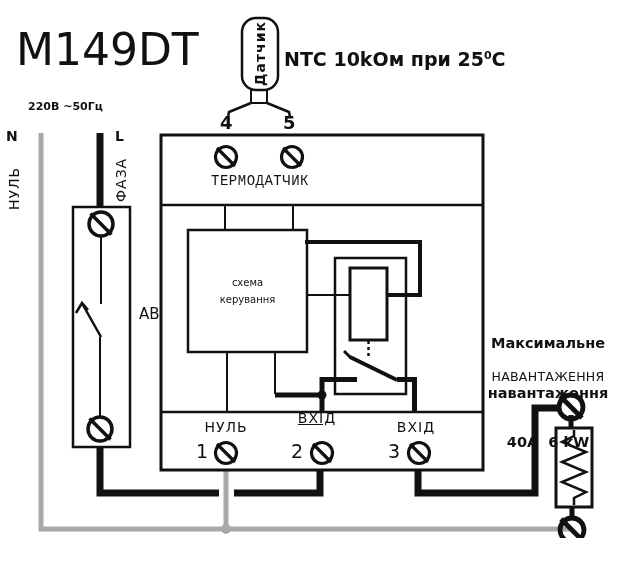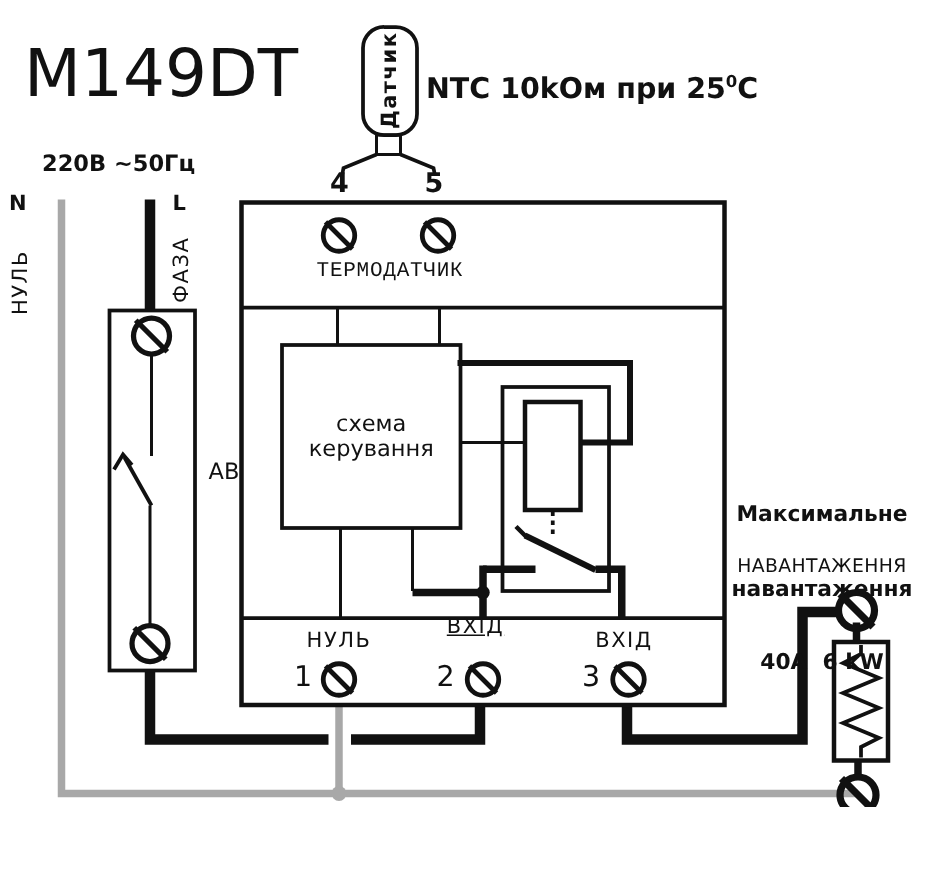--- a/index.html
+++ b/index.html
@@ -7,30 +7,30 @@
     position:relative;width:623px;height:538px;background:#fff;
     font-family:"DejaVu Sans","Liberation Sans",sans-serif;color:#111;overflow:hidden;
   }
   #stage svg{position:absolute;left:0;top:0;}
   .txt{position:absolute;white-space:nowrap;}
   .vtext{writing-mode:vertical-rl;transform:rotate(180deg);letter-spacing:1px;}
   .center{text-align:center;}
   .title{font-size:44px;letter-spacing:0px;}
   .ntc{font-size:19px;font-weight:bold;}
   .ntc sup{font-size:11px;}
-  .rating{font-size:15px;font-weight:bold;}
+  .rating{font-size:11px;font-weight:bold;}
   .polarity{font-size:14px;font-weight:bold;}
   .wirename{font-size:14px;}
   .pin{font-size:18px;font-weight:bold;}
   .capsule-label{position:absolute;left:242px;top:20px;width:36px;height:68px;
     display:flex;align-items:center;justify-content:center;font-size:14px;font-weight:bold;}
   .termo{font-size:14px;letter-spacing:0.5px;}
   .ctrltext{position:absolute;left:188px;top:230px;width:119px;height:122px;
     display:flex;flex-direction:column;align-items:center;justify-content:center;
-    font-size:15px;line-height:17px;text-align:center;}
+    font-size:10px;line-height:17px;text-align:center;}
   .ab{font-size:15px;margin-left:34px;}
   .maxload{font-size:14.5px;font-weight:bold;line-height:16.5px;white-space:pre;}
   .loadname{font-size:12.5px;letter-spacing:0.3px;}
   .termlabel{font-size:14px;letter-spacing:1px;}
   .termnum{font-size:19px;}
   .caption{font-size:23px;white-space:pre;}
 </style>
 </head>
 <body>
 

